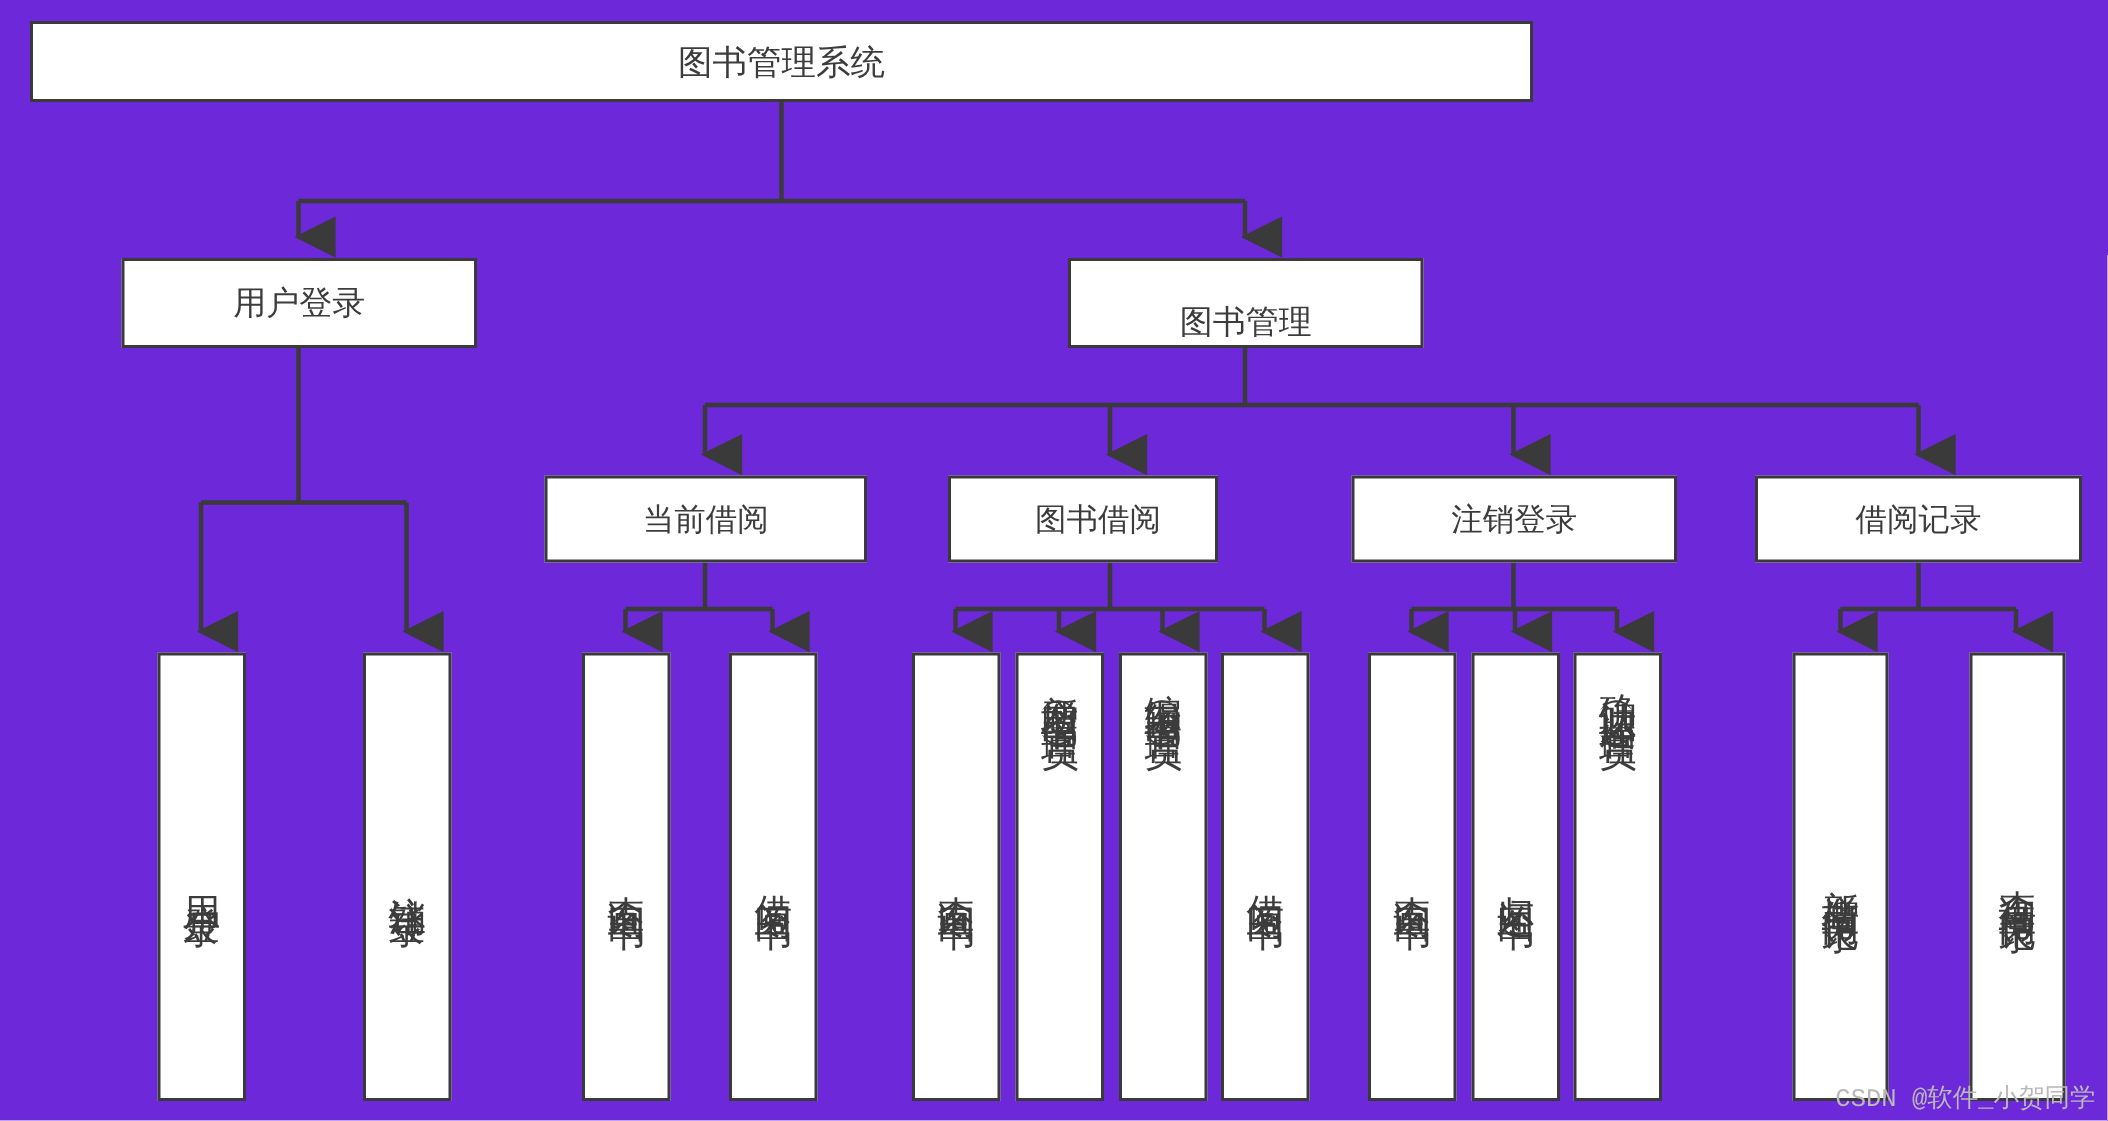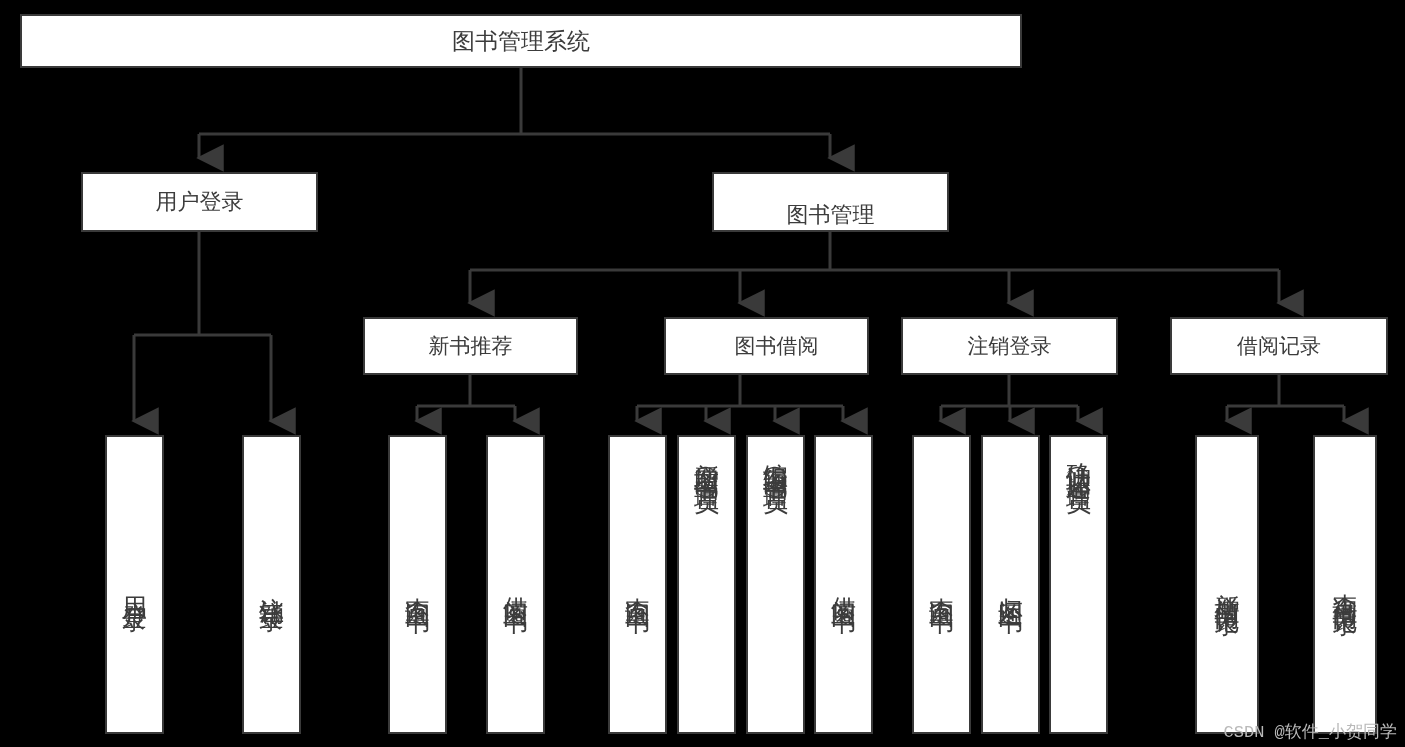--- a/index.html
+++ b/index.html
@@ -8,21 +8,21 @@
     padding: 0;
     background: #ffffff;
   }
   body {
     font-family: "DejaVu Sans", "Liberation Sans", sans-serif;
   }
   #canvas {
     position: relative;
     width: 1405px;
     height: 747px;
-    background: #000000;
+    background: #6d28d9;
     overflow: hidden;
   }
   svg.lines {
     position: absolute;
     left: 0;
     top: 0;
     width: 1405px;
     height: 747px;
     pointer-events: none;
   }
@@ -140,23 +140,23 @@
   </div>
 
   <div class="node level2" style="left:81px; top:172px; width:237px; height:60px;">
     <span>用户登录</span>
   </div>
   <div class="node level2" style="left:712px; top:172px; width:237px; height:60px;align-items:flex-end;">
     <span>图书管理</span>
   </div>
 
   <div class="node level3" style="left:363px; top:317px; width:215px; height:58px;">
-    <span>新书推荐</span>
-  </div>
-  <div class="node level3" style="left:664px; top:317px; width:205px; height:58px;padding-left:20px;">
+    <span>当前借阅</span>
+  </div>
+  <div class="node level3" style="left:632px; top:317px; width:180px; height:58px;padding-left:20px;">
     <span>图书借阅</span>
   </div>
   <div class="node level3" style="left:901px; top:317px; width:217px; height:58px;">
     <span>注销登录</span>
   </div>
   <div class="node level3" style="left:1170px; top:317px; width:218px; height:58px;">
     <span>借阅记录</span>
   </div>
 
   <div class="leafwrap mid" style="left:105px; top:435px; width:59px; height:299px;">

